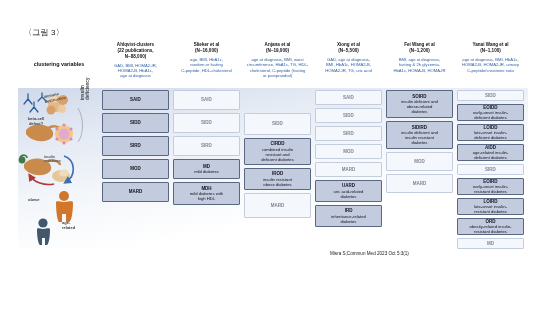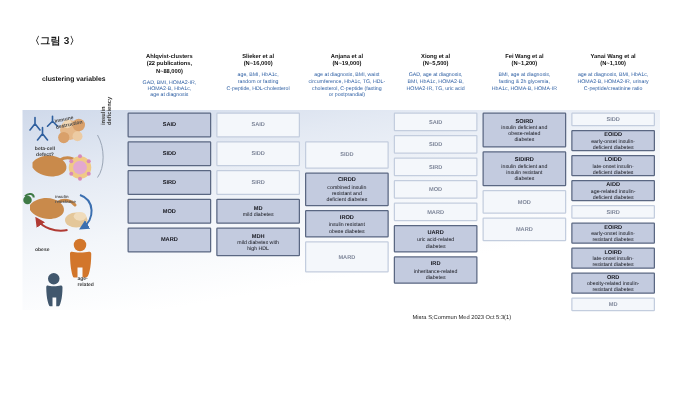--- a/index.html
+++ b/index.html
@@ -6,21 +6,21 @@
   body{
     width:541px;height:314px;
     background:#ffffff;
     font-family:"Liberation Sans", sans-serif;
     overflow:hidden;
     position:relative;
   }
   
   #slide-title{
     position:absolute;left:24px;top:27px;
-    font-size:8px;color:#1a1a1a;font-weight:700;letter-spacing:.2px;
+    font-size:8px;color:#1a1a1a;font-weight:400;letter-spacing:.2px;
   }
   
   #header-row{
     position:absolute;left:18px;top:42px;width:510px;height:44px;
     display:flex;align-items:flex-start;
   }
   .hdr-cell{flex:0 0 auto;text-align:center;padding:0 2px;box-sizing:border-box;}
   #hdr-rowlabel{
     width:82px;display:flex;align-items:center;justify-content:center;height:44px;
     font-size:5.4px;font-weight:700;color:#111;

